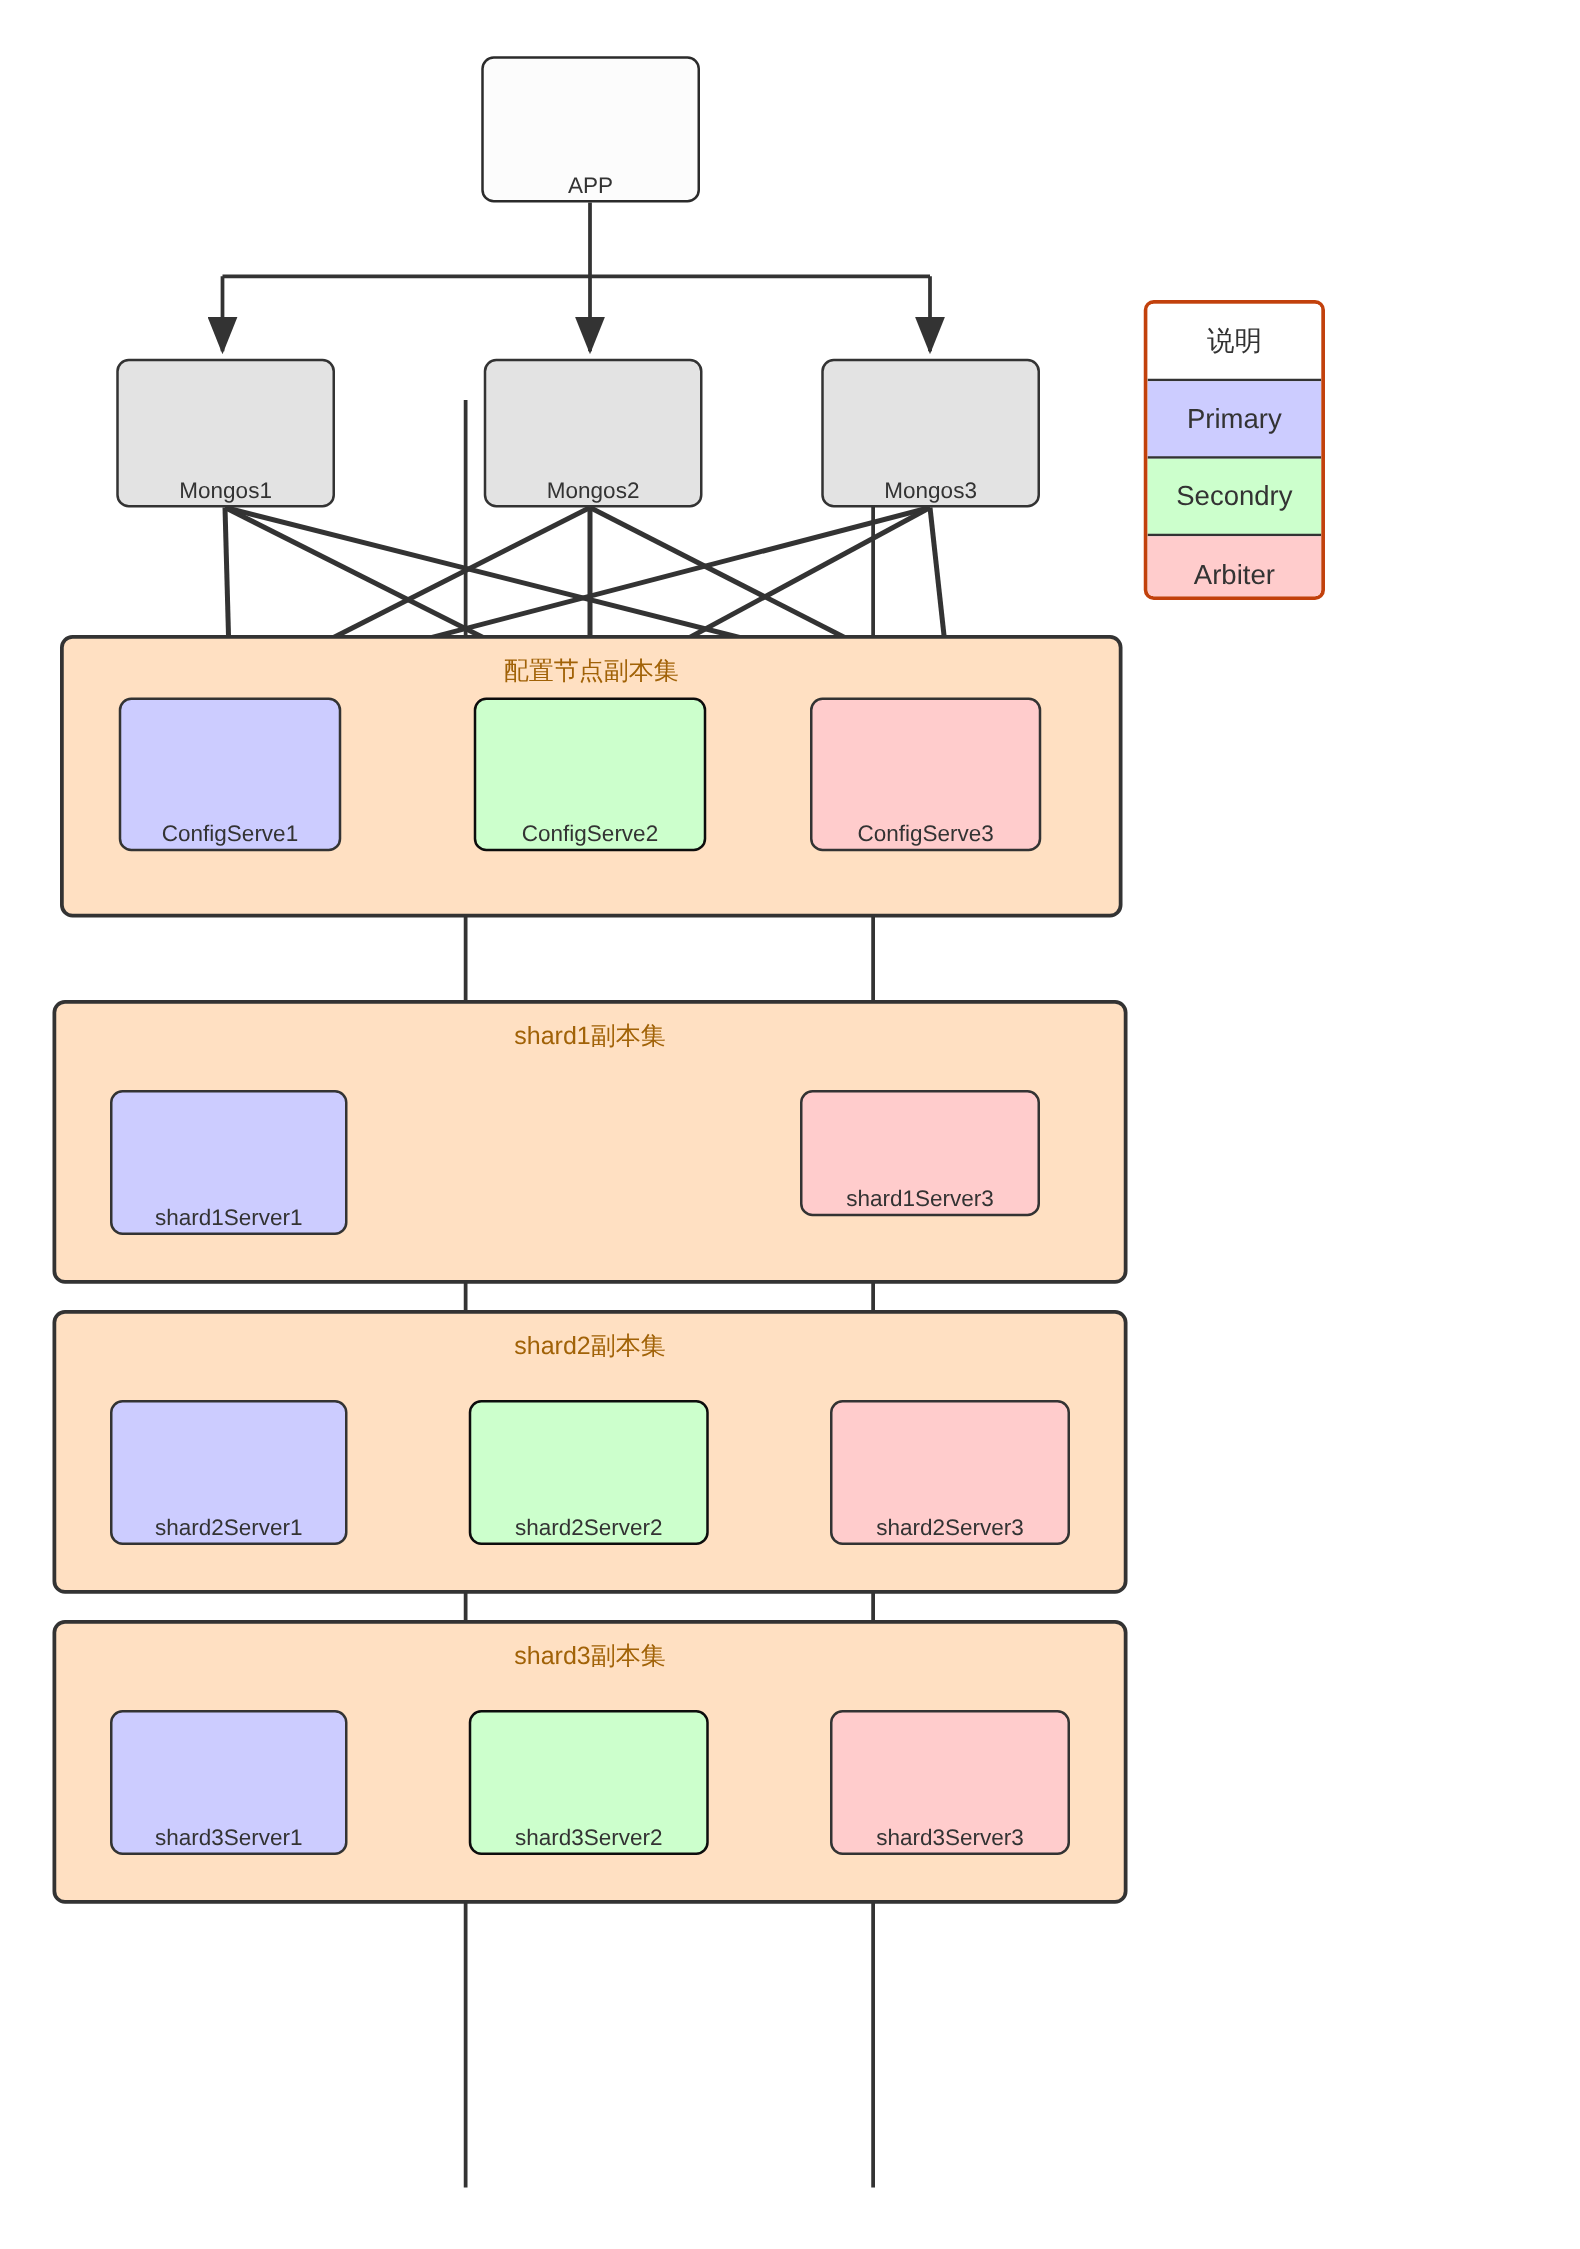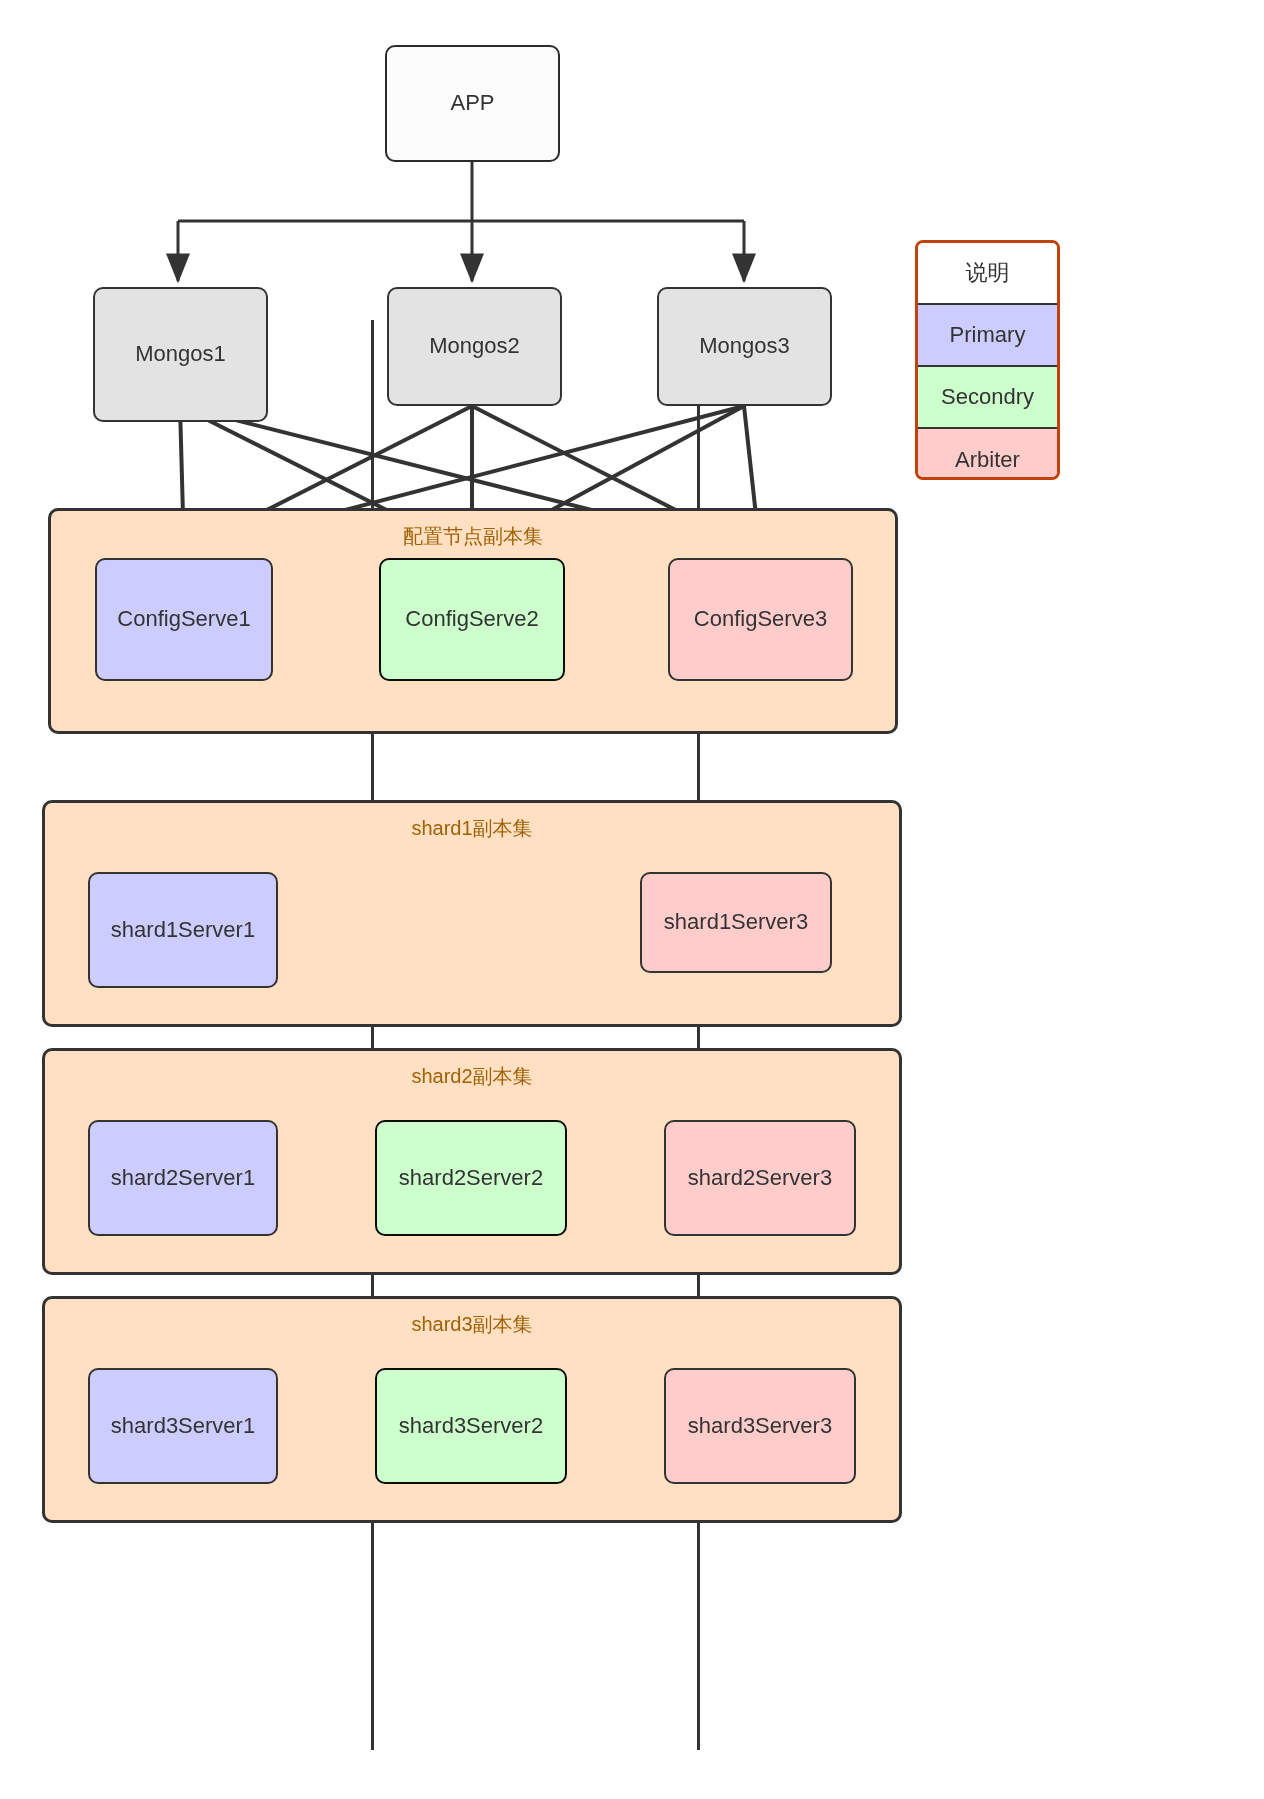--- a/index.html
+++ b/index.html
@@ -23,27 +23,27 @@
     left: 0;
     top: 0;
     width: 1264px;
     height: 1799px;
     pointer-events: none;
   }
   .node {
     position: absolute;
     box-sizing: border-box;
     display: flex;
-    align-items: center;
+    align-items: flex-end;
     justify-content: center;
     text-align: center;
     border: 2.5px solid #333333;
     border-radius: 10px;
     color: #333333;
-    font-size: 22px;
+    font-size: 18px;
     line-height: 1.2;
     background: #ffffff;
   }
   .node.app {
     background: #fcfcfc;
     border-color: #2b2b2b;
   }
   .node.mongos {
     background: #e3e3e3;
     border-color: #333333;
@@ -144,21 +144,21 @@
     </g>
   </svg>
 
   <div class="vline" style="left:371px; top:320px; height:1430px;"></div>
   <div class="vline" style="left:697px; top:320px; height:1430px;"></div>
 
   <div class="node app" style="left:385px; top:45px; width:175px; height:117px;">
     <span>APP</span>
   </div>
 
-  <div class="node mongos" style="left:93px; top:287px; width:175px; height:135px;">
+  <div class="node mongos" style="left:93px; top:287px; width:175px; height:119px;">
     <span>Mongos1</span>
   </div>
   <div class="node mongos" style="left:387px; top:287px; width:175px; height:119px;">
     <span>Mongos2</span>
   </div>
   <div class="node mongos" style="left:657px; top:287px; width:175px; height:119px;">
     <span>Mongos3</span>
   </div>
 
   <div class="legend" style="left:915px; top:240px; width:145px; height:240px;">
@@ -178,21 +178,21 @@
 
   <div class="group" style="left:48px; top:508px; width:850px; height:226px;">
     <div class="group-label">配置节点副本集</div>
   </div>
   <div class="node primary" style="left:95px; top:558px; width:178px; height:123px;">
     <span>ConfigServe1</span>
   </div>
   <div class="node secondary" style="left:379px; top:558px; width:186px; height:123px;">
     <span>ConfigServe2</span>
   </div>
-  <div class="node arbiter" style="left:668px; top:558px; width:185px; height:123px;">
+  <div class="node arbiter" style="left:648px; top:558px; width:185px; height:123px;">
     <span>ConfigServe3</span>
   </div>
 
   <div class="group" style="left:42px; top:800px; width:860px; height:227px;">
     <div class="group-label">shard1副本集</div>
   </div>
   <div class="node primary" style="left:88px; top:872px; width:190px; height:116px;">
     <span>shard1Server1</span>
   </div>
   <div class="node arbiter" style="left:640px; top:872px; width:192px; height:101px;">

